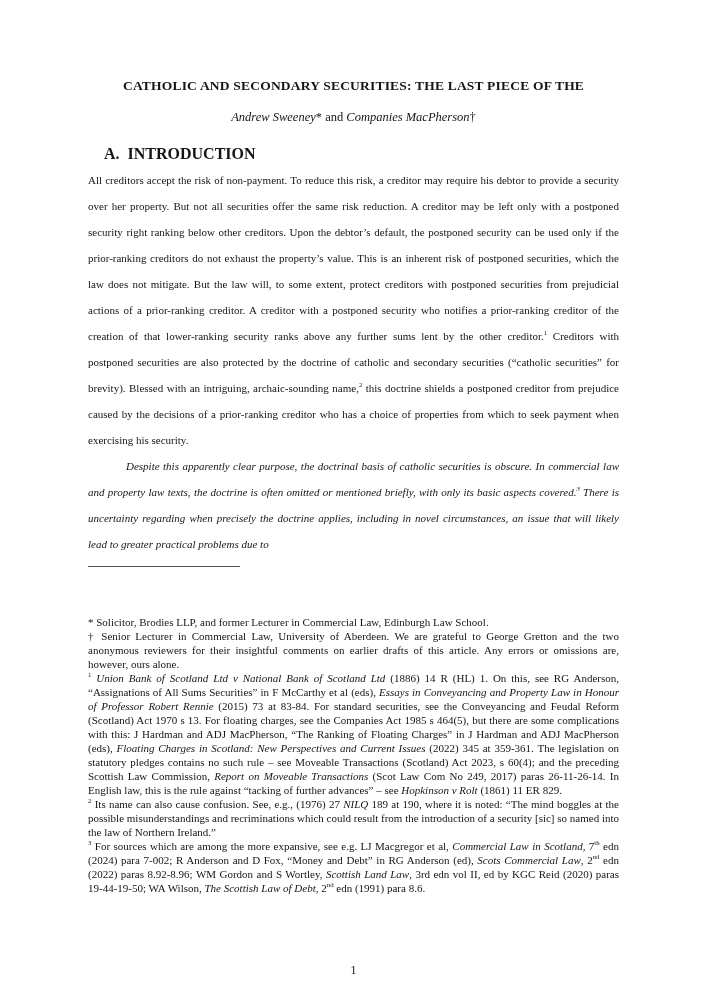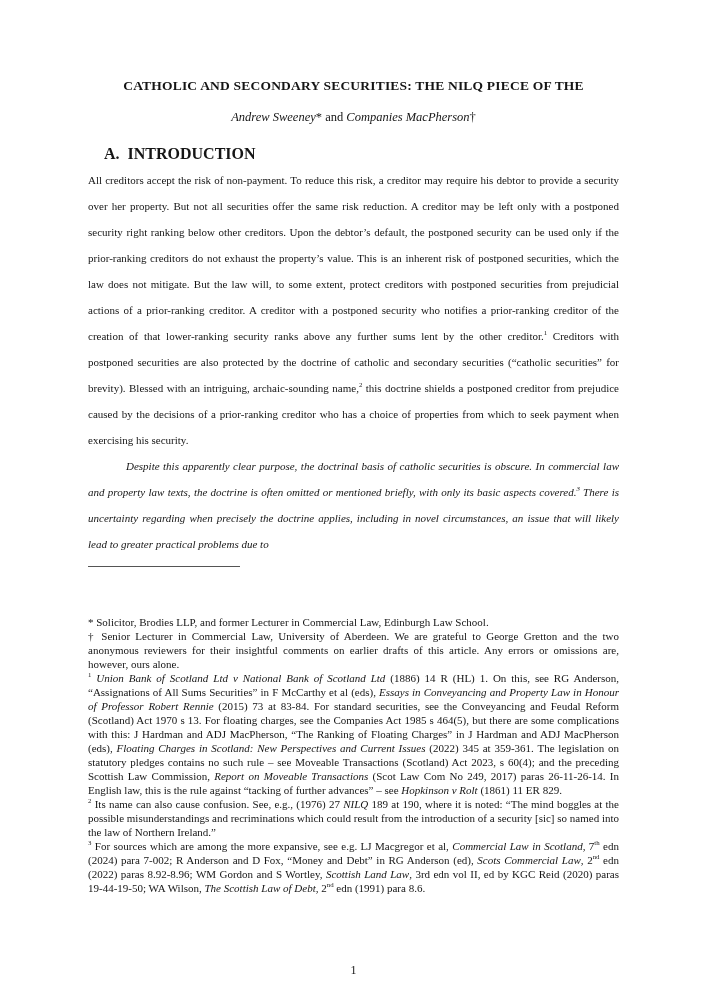--- a/index.html
+++ b/index.html
@@ -77,21 +77,21 @@
     font-size: 12px;
   }
 </style>
 </head>
 <body>
 
 <div class="page">
   <div class="content">
 
     <h1 class="title">
-      <span class="title-line">CATHOLIC AND SECONDARY SECURITIES: THE NILQ PIECE OF THE</span>
+      <span class="title-line">CATHOLIC AND SECONDARY SECURITIES: THE LAST PIECE OF THE</span>
     </h1>
 
     <div class="authors"><span style="font-style: italic; margin-top: 36px;">Andrew Sweeney</span><span>* and </span><span style="font-style: italic;">Companies MacPherson</span><span>†</span></div>
 
     <h2 class="heading">A.&nbsp;&nbsp;INTRODUCTION</h2>
 
     <p class="body-para"><span>All creditors accept the risk of non-payment. To reduce this risk, a creditor may require his debtor to provide a security over her property. But not all securities offer the same risk reduction. A creditor may be left only with a postponed security right ranking below other creditors. Upon the debtor’s default, the postponed security can be used only if the prior-ranking creditors do not exhaust the property’s value. This is an inherent risk of postponed securities, which the law does not mitigate. But the law will, to some extent, protect creditors with postponed securities from prejudicial actions of a prior-ranking creditor. A creditor with a postponed security who notifies a prior-ranking creditor of the creation of that lower-ranking security ranks above any further sums lent by the other creditor.</span><sup>1</sup><span> Creditors with postponed securities are also protected by the doctrine of catholic and secondary securities (“catholic securities” for brevity). Blessed with an intriguing, archaic-sounding name,</span><sup>2</sup><span> this doctrine shields a postponed creditor from prejudice caused by the decisions of a prior-ranking creditor who has a choice of properties from which to seek payment when exercising his security.</span></p>
     <p class="body-para indent"><span>Despite this apparently clear purpose, the doctrinal basis of catholic securities is obscure. In commercial law and property law texts, the doctrine is often omitted or mentioned briefly, with only its basic aspects covered.</span><sup>3</sup><span> There is uncertainty regarding when precisely the doctrine applies, including in novel circumstances, an issue that will likely lead to greater practical problems due to</span></p>
 
     <hr class="fn-sep">

